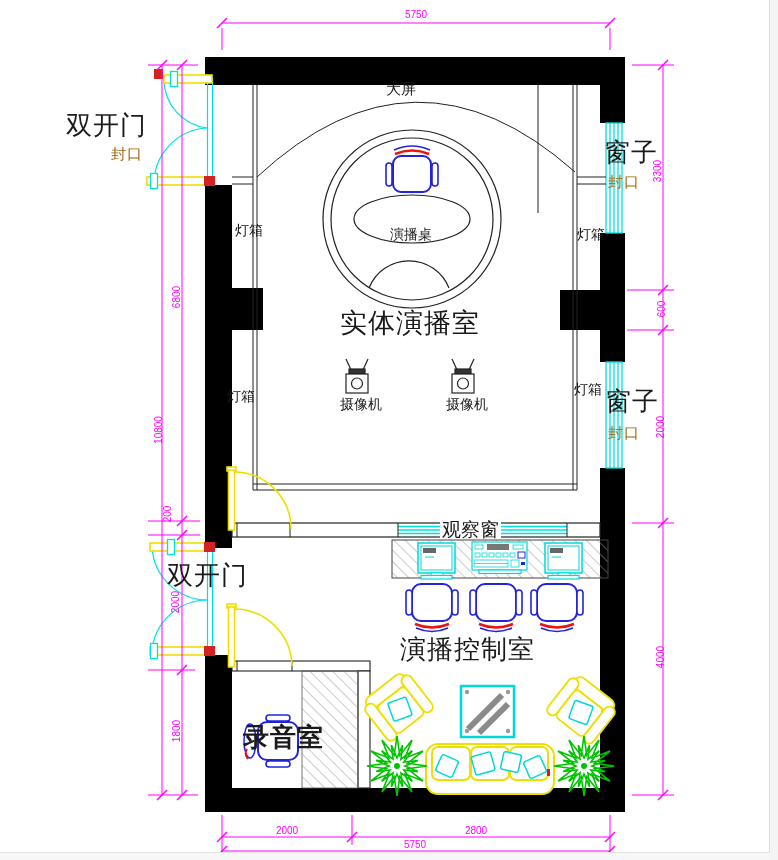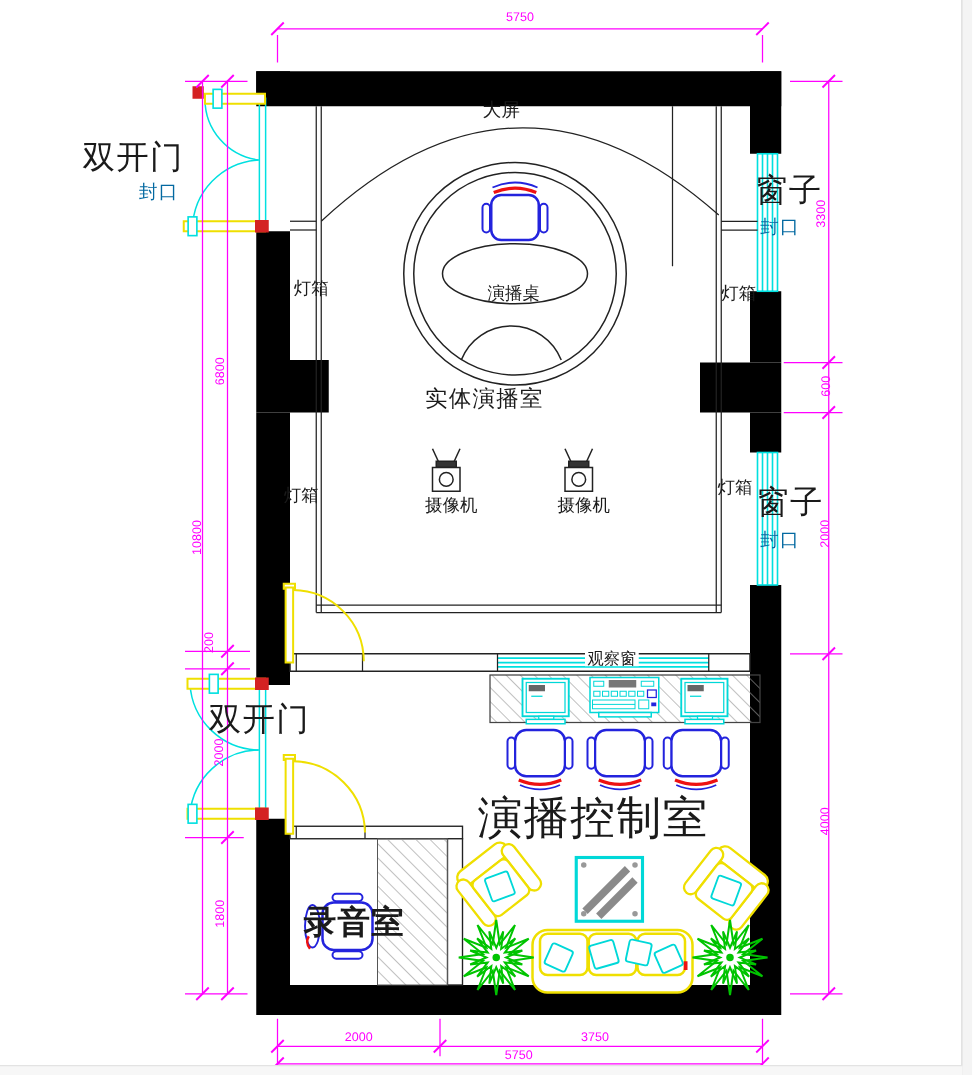--- a/index.html
+++ b/index.html
@@ -3,21 +3,21 @@
 <meta charset="utf-8">
 <style>
   html,body{margin:0;padding:0;background:#fff;}
   #canvas{position:relative;width:778px;height:860px;background:#ffffff;overflow:hidden;
           font-family:"Liberation Sans","DejaVu Sans",sans-serif;}
   svg{position:absolute;left:0;top:0;}
   .lbl{position:absolute;color:#1a1a1a;white-space:nowrap;line-height:1;}
   .big{font-size:26px;letter-spacing:1px;}
   .med{font-size:15px;}
   .sml{font-size:14px;}
-  .seal{color:#0369a1;font-size:15px;letter-spacing:1px;}
+  .seal{color:#a16207;font-size:15px;letter-spacing:1px;}
   .dim{position:absolute;color:#ff00ff;font-size:10px;text-align:center;line-height:12px;}
   .vdim{transform:rotate(-90deg);transform-origin:50% 50%;}
   .obsbg{background:#ffffff;padding:0 2px;}
   .edge-r{position:absolute;right:0;top:0;width:8px;height:860px;background:#f4f4f4;border-left:1px solid #dcdcdc;}
   .edge-b{position:absolute;left:0;bottom:0;width:770px;height:7px;background:#f7f7f7;border-top:1px solid #e3e3e3;}
 </style>
 </head>
 <body>
 
 <div id="canvas">
@@ -340,35 +340,35 @@
 </svg>
 
 <div class="lbl big" style="left:66px;top:112px;">双开门</div>
 <div class="lbl seal" style="left:111px;top:146px;">封口</div>
 <div class="lbl big" style="left:604px;top:139px;">窗子</div>
 <div class="lbl seal" style="left:608px;top:174px;">封口</div>
 <div class="lbl med" style="left:386px;top:81px;">大屏</div>
 <div class="lbl sml" style="left:390px;top:227px;">演播桌</div>
 <div class="lbl sml" style="left:235px;top:223px;">灯箱</div>
 <div class="lbl sml" style="left:577px;top:227px;">灯箱</div>
-<div class="lbl big" style="left:340px;top:310px;font-size:18px;">实体演播室</div>
+<div class="lbl big" style="left:340px;top:310px;font-size:27px;">实体演播室</div>
 <div class="lbl sml" style="left:227px;top:389px;">灯箱</div>
 <div class="lbl sml" style="left:574px;top:382px;">灯箱</div>
 <div class="lbl big" style="left:605px;top:388px;">窗子</div>
 <div class="lbl seal" style="left:608px;top:425px;">封口</div>
 <div class="lbl sml" style="left:340px;top:397px;">摄像机</div>
 <div class="lbl sml" style="left:446px;top:397px;">摄像机</div>
-<div class="lbl sml obsbg" style="left:468px;top:520px;font-size:13px;">观察窗</div>
+<div class="lbl sml obsbg" style="left:440px;top:520px;font-size:19px;">观察窗</div>
 <div class="lbl big" style="left:167px;top:562px;">双开门</div>
-<div class="lbl big" style="left:382px;top:636px;font-size:36px;">演播控制室</div>
+<div class="lbl big" style="left:400px;top:636px;font-size:26px;">演播控制室</div>
 <div class="lbl big" style="left:243px;top:724px;font-weight:bold;">录音室</div>
 
 <div class="dim" style="left:396px;top:9px;width:40px;">5750</div>
 <div class="dim" style="left:267px;top:825px;width:40px;">2000</div>
-<div class="dim" style="left:456px;top:825px;width:40px;">3750</div>
+<div class="dim" style="left:456px;top:825px;width:40px;">2800</div>
 <div class="dim" style="left:395px;top:839px;width:40px;">5750</div>
 <div class="dim vdim" style="left:157px;top:291px;width:40px;">6800</div>
 <div class="dim vdim" style="left:153px;top:508px;width:30px;">200</div>
 <div class="dim vdim" style="left:156px;top:596px;width:40px;">2000</div>
 <div class="dim vdim" style="left:157px;top:725px;width:40px;">1800</div>
 <div class="dim vdim" style="left:136px;top:424px;width:46px;">10800</div>
 <div class="dim vdim" style="left:638px;top:165px;width:40px;">3300</div>
 <div class="dim vdim" style="left:647px;top:303px;width:30px;">600</div>
 <div class="dim vdim" style="left:641px;top:421px;width:40px;">2000</div>
 <div class="dim vdim" style="left:641px;top:651px;width:40px;">4000</div>

